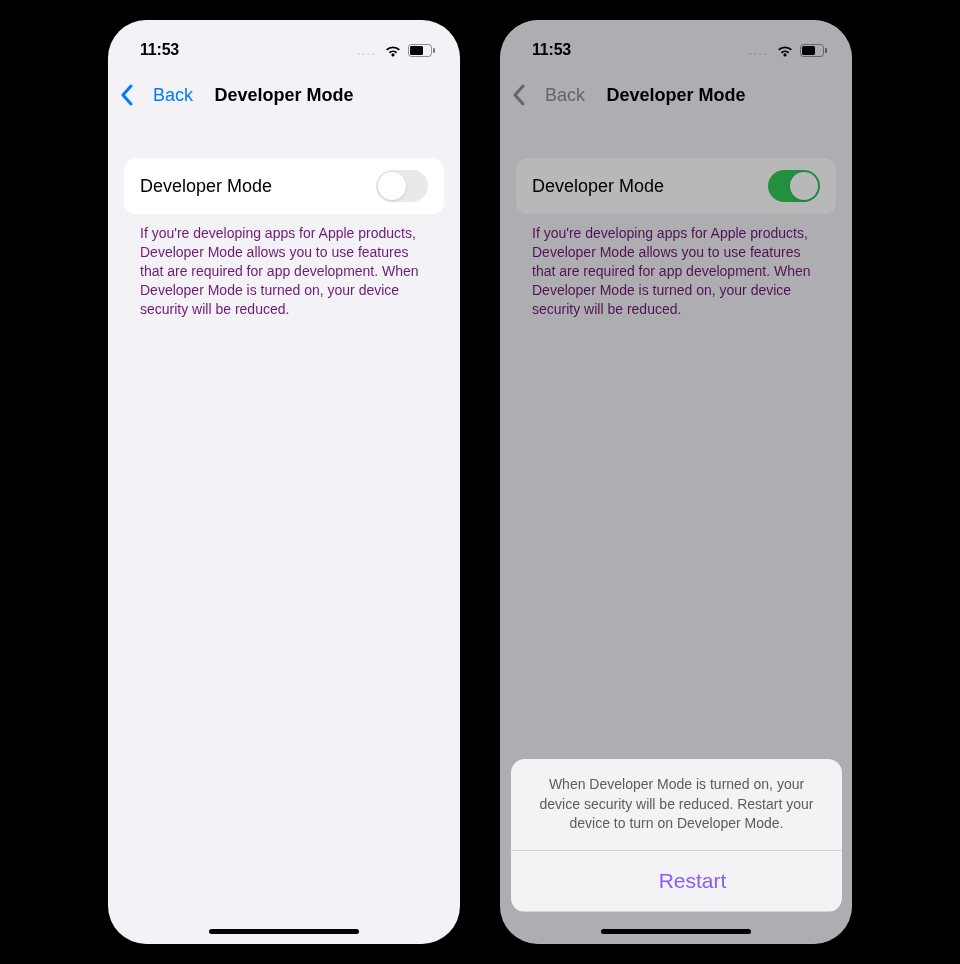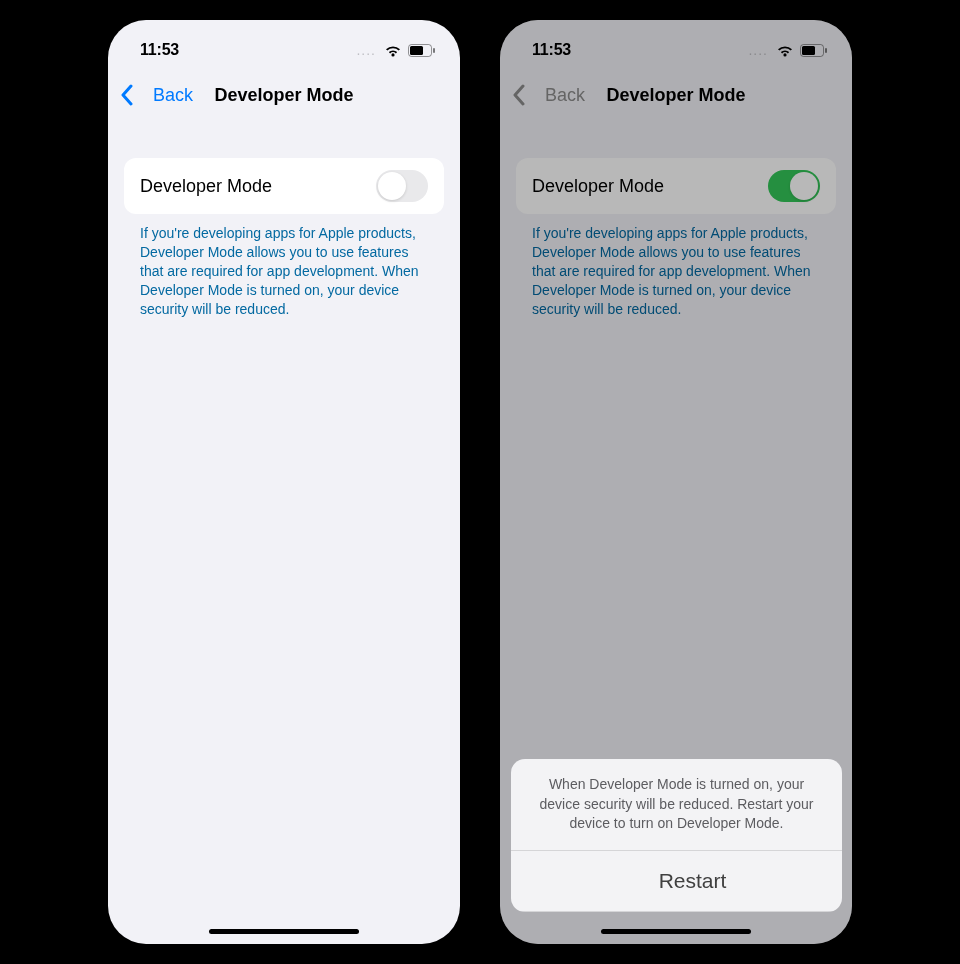--- a/index.html
+++ b/index.html
@@ -101,21 +101,21 @@
       height: 28px;
       border-radius: 50%;
       background: #fff;
       position: absolute;
       top: 2px;
       box-shadow: 0 1px 3px rgba(0,0,0,0.15);
     }
     .toggle.off .knob { left: 2px; }
     .toggle.on .knob { right: 2px; }
     .footer-text {
-      color: #0369a1;
+      color: #701a75;
       font-size: 14px;
       line-height: 1.35;
       padding: 10px 16px 0 16px;
     }
     .home-indicator {
       position: absolute;
       bottom: 10px;
       left: 50%;
       transform: translateX(-50%);
       width: 150px;
@@ -147,21 +147,21 @@
       color: #5c5c60;
       font-size: 14px;
       line-height: 1.4;
       border-bottom: 1px solid rgba(0,0,0,0.12);
     }
     .sheet-button {
       text-align: center;
       padding: 18px 0;
       font-size: 21px;
     }
-    .sheet-button.destructive { color: #404040; border-bottom: 1px solid rgba(0,0,0,0.12); padding-left: 32px; }
+    .sheet-button.destructive { color: #8b5cf6; border-bottom: 1px solid rgba(0,0,0,0.12); padding-left: 32px; }
     .sheet-button.cancel { color: #007aff; font-weight: 500; }
   </style>
 </head>
 <body>
 
 <div class="phone left">
   <div class="status-bar">
     <div class="status-time">11:53</div>
     <div class="status-right">
       <span class="status-dots">....</span>

